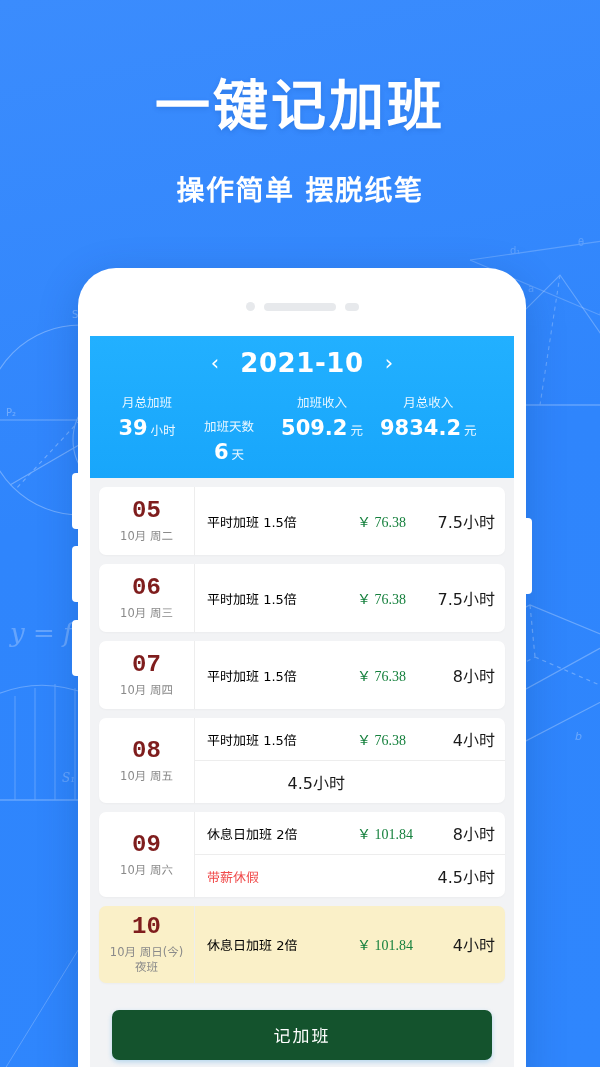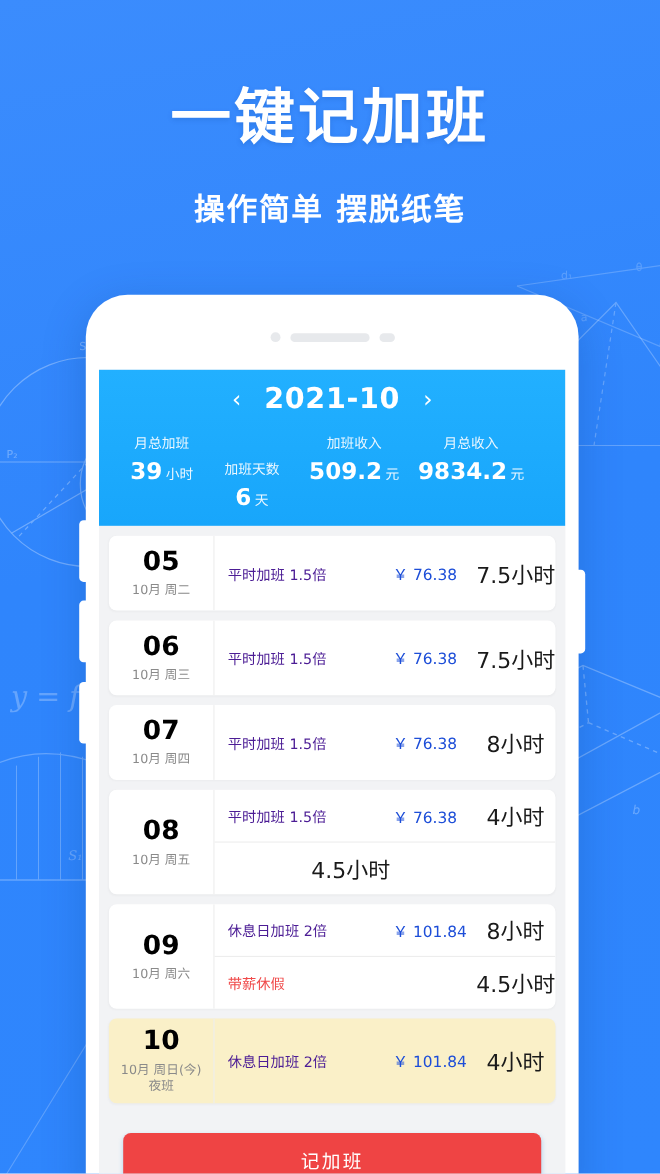--- a/index.html
+++ b/index.html
@@ -97,40 +97,40 @@
   .day-card {
     display:flex; background:#ffffff; border-radius:7px;
     margin-bottom:9px; overflow:hidden; min-height:68px;
     box-shadow:0 1px 2px rgba(0,0,0,.03);
   }
   .day-card.today { background:#faf0c8; }
   .day-col {
     width:95px; flex:0 0 95px; display:flex; flex-direction:column;
     align-items:center; justify-content:center; padding:7px 2px;
   }
-  .day-num { font-size:24px; font-weight:700; color:#000000; line-height:1.15; }
+  .day-num { font-size:24px; font-weight:700; color:#7f1d1d; line-height:1.15;font-family:Liberation Mono, monospace; }
   .day-sub { font-size:11.5px; color:#8a8a8a; margin-top:4px; text-align:center;
              line-height:1.35; }
   .entries { flex:1; border-left:1px solid #ededed; display:flex;
              flex-direction:column; justify-content:center; }
   .entry {
     display:flex; align-items:center; padding:9px 10px 9px 12px; min-height:33px;
   }
   .entry + .entry { border-top:1px solid #ededed; }
-  .e-type  { flex:1; font-size:13px; color:#4c1d95; white-space:nowrap; }
+  .e-type  { flex:1; font-size:13px; color:#000000; white-space:nowrap; }
   .e-type.leave { color:#f04b4b; font-weight:400; }
-  .e-amount{ width:76px; font-size:14px; color:#1d4ed8; text-align:left; white-space:nowrap; }
-  .e-hours { width:62px; font-size:20px; color:#1a1a1a; text-align:right; white-space:nowrap; }
+  .e-amount{ width:76px; font-size:14px; color:#15803d; text-align:left; white-space:nowrap;font-family:Liberation Serif, serif; }
+  .e-hours { width:62px; font-size:16px; color:#1a1a1a; text-align:right; white-space:nowrap; }
   .entry.note .e-type { color:#8c8c8c; }
 
   
   #cta-wrap { padding:18px 22px 0 22px; }
   #cta-btn {
     display:block; width:100%; height:50px; border:none; border-radius:7px;
-    background:#ef4444; color:#ffffff; font-size:17px; font-weight:400;
+    background:#14532d; color:#ffffff; font-size:17px; font-weight:400;
     font-family:inherit; letter-spacing:2px; cursor:pointer;
     box-shadow:0 2px 5px rgba(20,140,220,.28);
   }
 </style>
 </head>
 <body>
 
 <div id="stage">
 
   <svg class="deco" id="deco-left" viewBox="0 0 260 260" fill="none" stroke="#ffffff" stroke-width="1.1">

